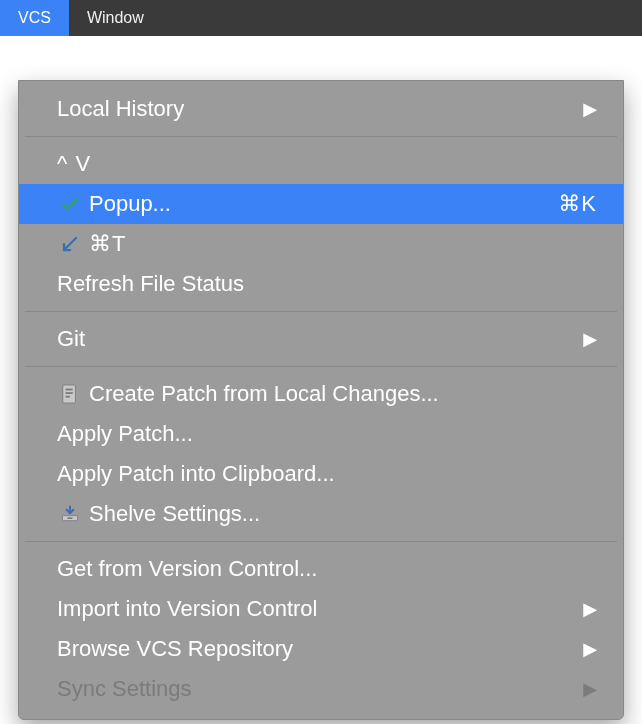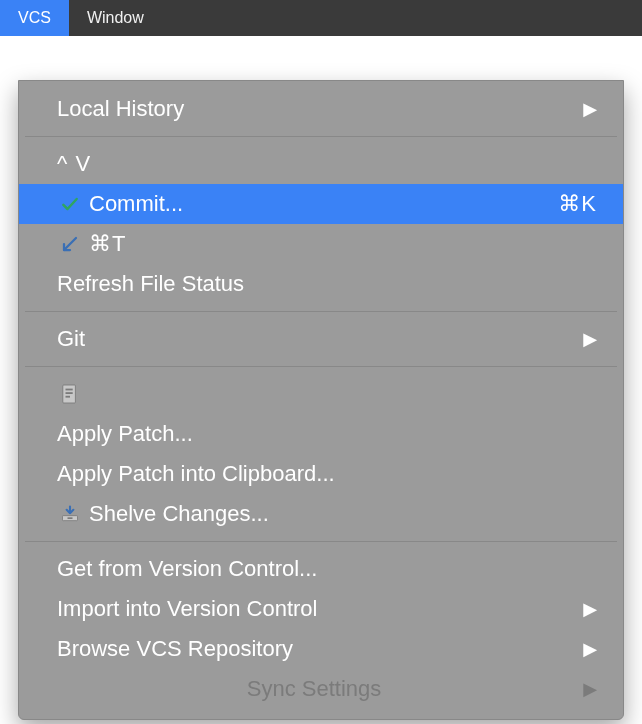--- a/index.html
+++ b/index.html
@@ -44,21 +44,21 @@
     display: flex;
     align-items: center;
     height: 40px;
     padding: 0 26px 0 38px;
     color: #fff;
     font-size: 22px;
     position: relative;
   }
   .menu-item.indented { padding-left: 70px; }
   .menu-item.highlighted { background: #3a82f6; }
-  .menu-item.disabled { color: #7b7b7b; text-align: center; }
+  .menu-item.disabled { color: #7b7b7b; }
   .menu-item .label { flex: 1; }
   .menu-item .shortcut {
     color: #fff;
     font-size: 22px;
     letter-spacing: 1px;
   }
   .menu-item .arrow {
     font-size: 18px;
     color: #fff;
     margin-left: 12px;
@@ -108,21 +108,21 @@
   <div class="menu-item">
     <span class="shortcut">^ V</span>
   </div>
 
   <div class="menu-item indented highlighted">
     <span class="icon-slot check-icon">
       <svg viewBox="0 0 24 24" fill="none" stroke="#2fa561" stroke-width="3" stroke-linecap="round" stroke-linejoin="round">
           <polyline points="4 13 9 18 20 6"></polyline>
         </svg>
     </span>
-    <span class="label">Commit...</span>
+    <span class="label">Popup...</span>
     <span class="shortcut">⌘K</span>
   </div>
 
   <div class="menu-item indented">
     <span class="icon-slot update-icon">
       <svg viewBox="0 0 24 24" fill="none" stroke="#3a6fb5" stroke-width="3" stroke-linecap="round" stroke-linejoin="round">
           <line x1="20" y1="4" x2="4" y2="20"></line>
           <polyline points="4 12 4 20 12 20"></polyline>
         </svg>
     </span>
@@ -144,39 +144,40 @@
 
   <div class="menu-item indented">
     <span class="icon-slot patch-icon">
       <svg viewBox="0 0 20 24">
           <rect x="2" y="2" width="14" height="20" rx="1" fill="#c8c8c8" stroke="#7a7a7a" stroke-width="1"></rect>
           <rect x="5" y="6" width="8" height="2" fill="#7a7a7a"></rect>
           <rect x="5" y="10" width="8" height="2" fill="#7a7a7a"></rect>
           <rect x="5" y="14" width="5" height="2" fill="#7a7a7a"></rect>
         </svg>
     </span>
+    <span class="label">Create Patch from Local Changes...</span>
   </div>
 
   <div class="menu-item">
     <span class="label">Apply Patch...</span>
   </div>
 
   <div class="menu-item">
     <span class="label">Apply Patch into Clipboard...</span>
   </div>
 
   <div class="menu-item indented">
     <span class="icon-slot shelve-icon">
       <svg viewBox="0 0 24 24">
           <rect x="3" y="14" width="18" height="6" rx="1" fill="#c8c8c8" stroke="#7a7a7a" stroke-width="1"></rect>
           <rect x="9" y="16" width="6" height="2" fill="#7a7a7a"></rect>
           <path d="M12 3 L12 11 M8 7 L12 11 L16 7" fill="none" stroke="#3a6fb5" stroke-width="2.5" stroke-linecap="round" stroke-linejoin="round"></path>
         </svg>
     </span>
-    <span class="label">Shelve Changes...</span>
+    <span class="label">Shelve Settings...</span>
   </div>
 
   <div class="separator"></div>
 
   <div class="menu-item">
     <span class="label">Get from Version Control...</span>
   </div>
 
   <div class="menu-item">
     <span class="label">Import into Version Control</span>

